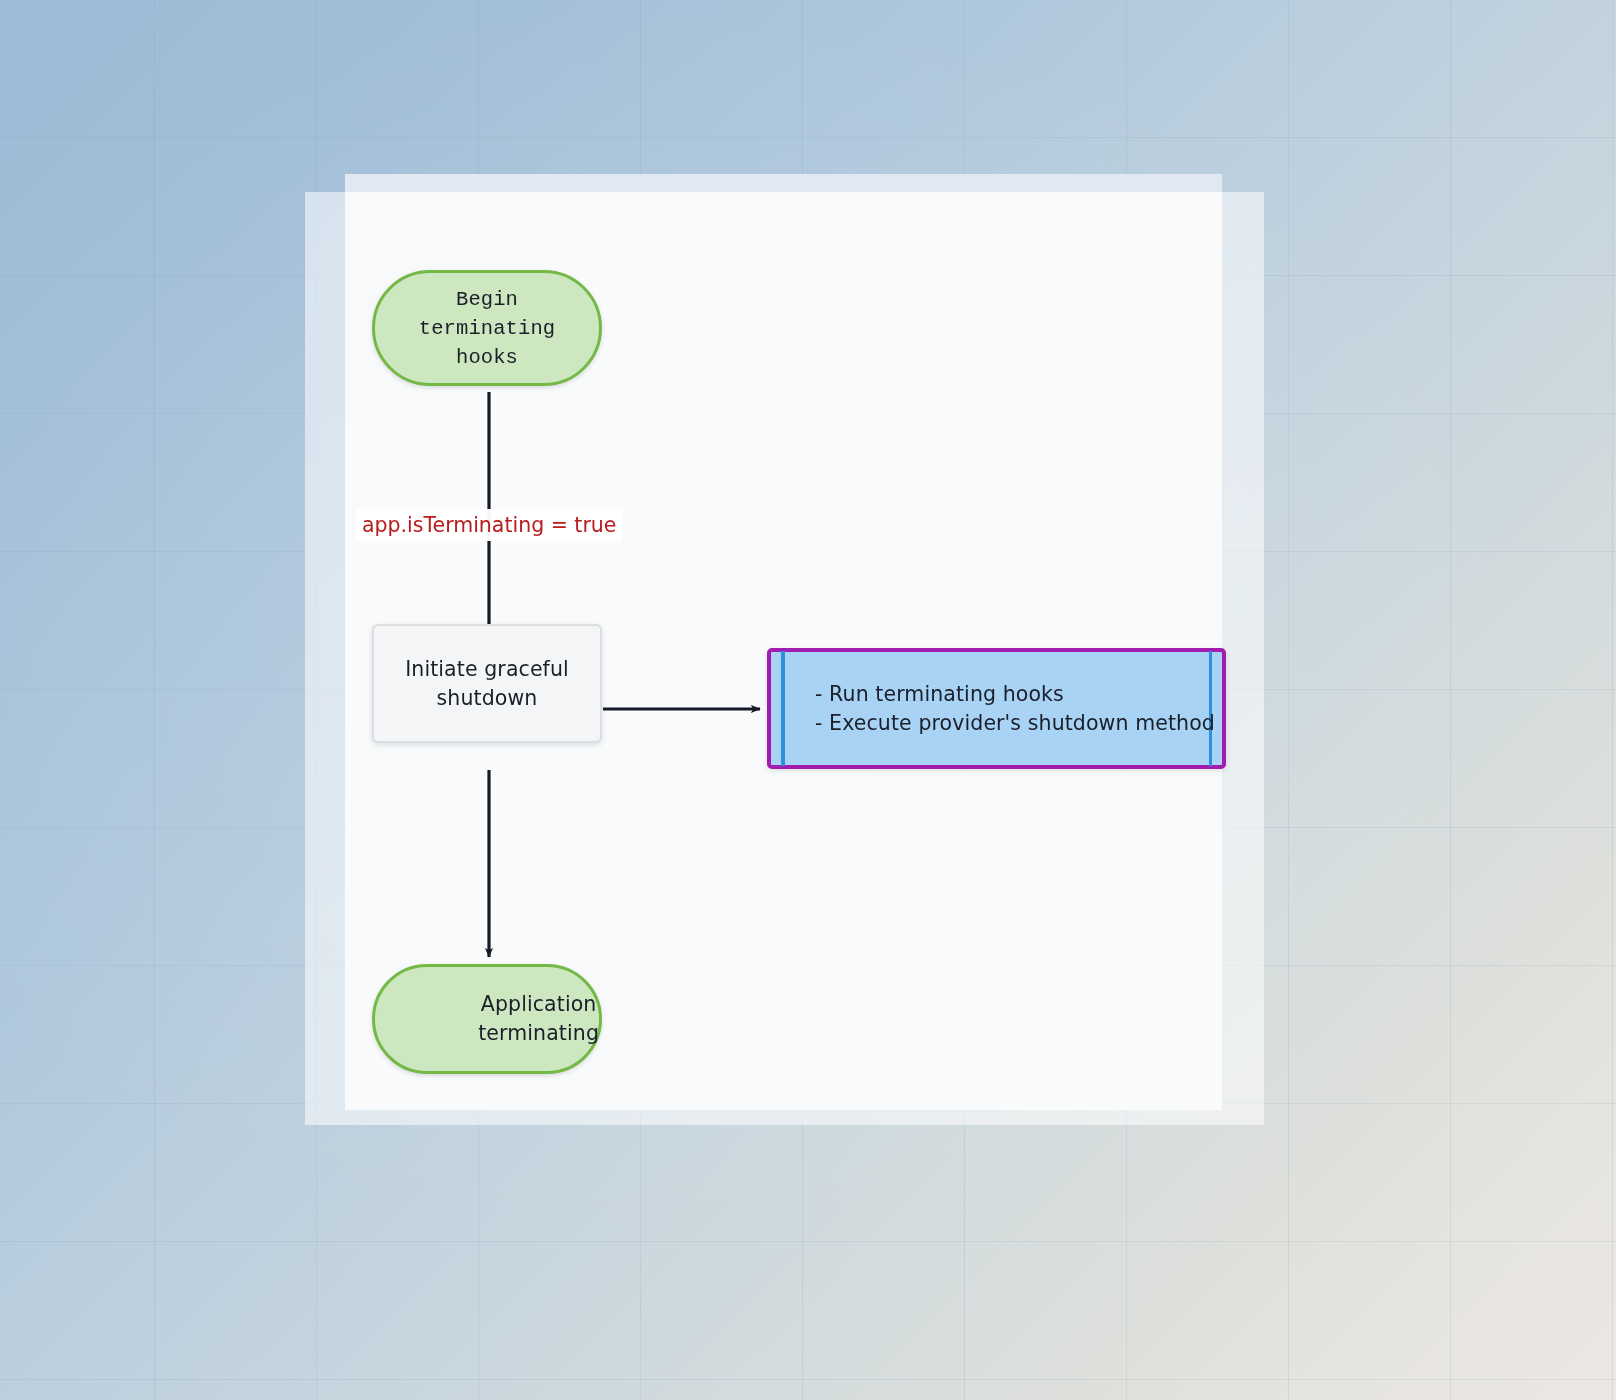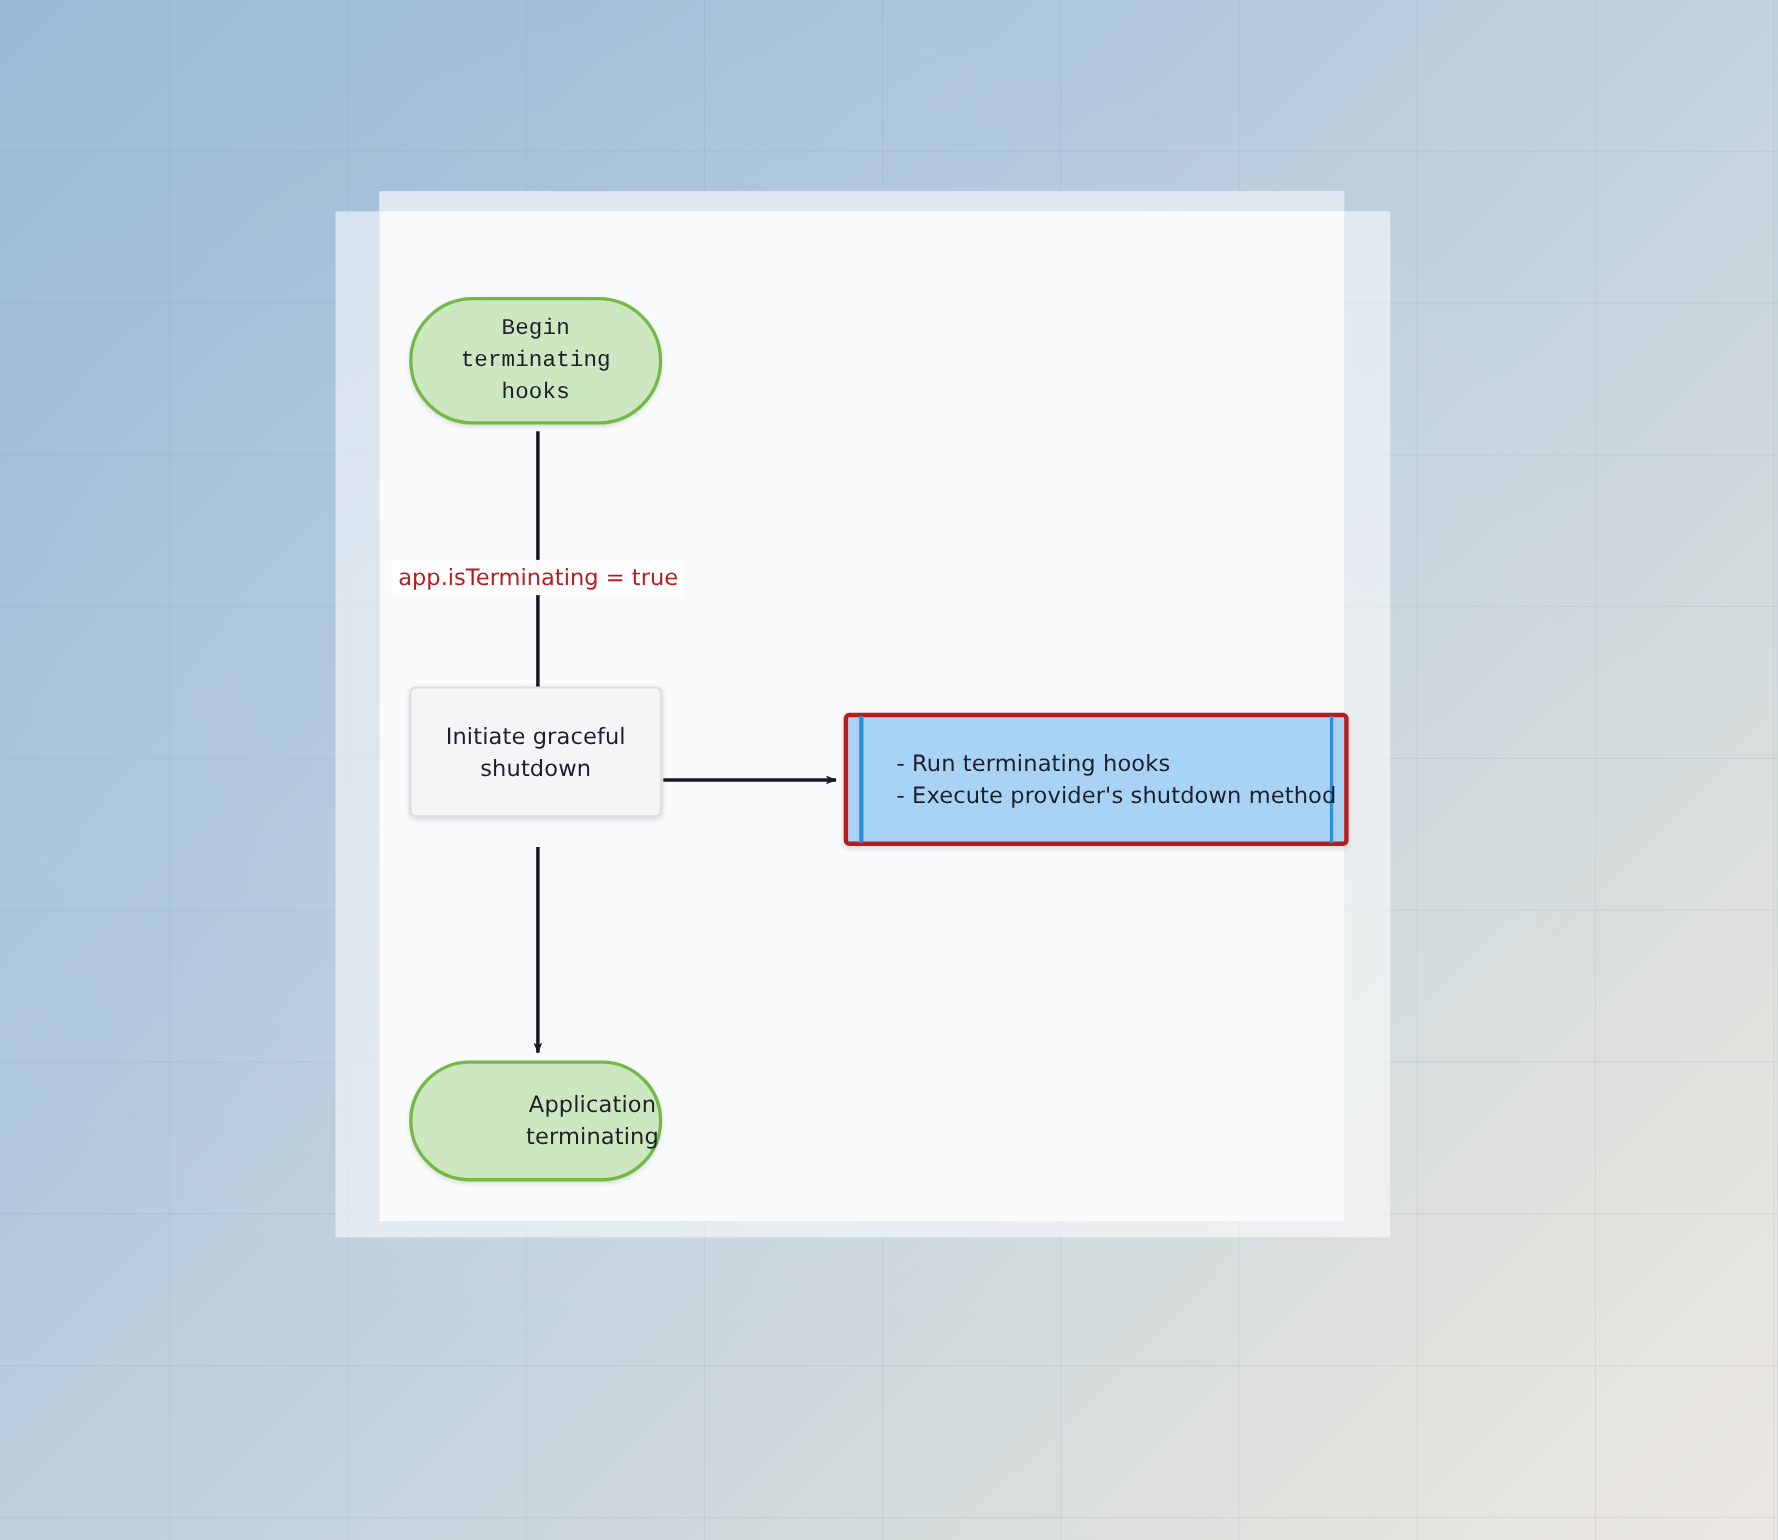--- a/index.html
+++ b/index.html
@@ -112,21 +112,21 @@
 
   .node-process {
     background: #f4f5f6;
     border: 2px solid #dcdee0;
     border-radius: 6px;
     box-shadow: 0 2px 5px rgba(60,70,80,0.15);
   }
 
   .node-subroutine {
     background: #a9d3f5;
-    border: 4px solid #b91c1c;
+    border: 4px solid #a21caf;
     border-radius: 5px;
     box-shadow: 0 2px 5px rgba(60,70,80,0.14);
     justify-content: flex-start;
     padding-left: 44px;
   }
   .node-subroutine .sub-bar {
     position: absolute;
     top: -1px;
     bottom: -1px;
     width: 3.5px;

